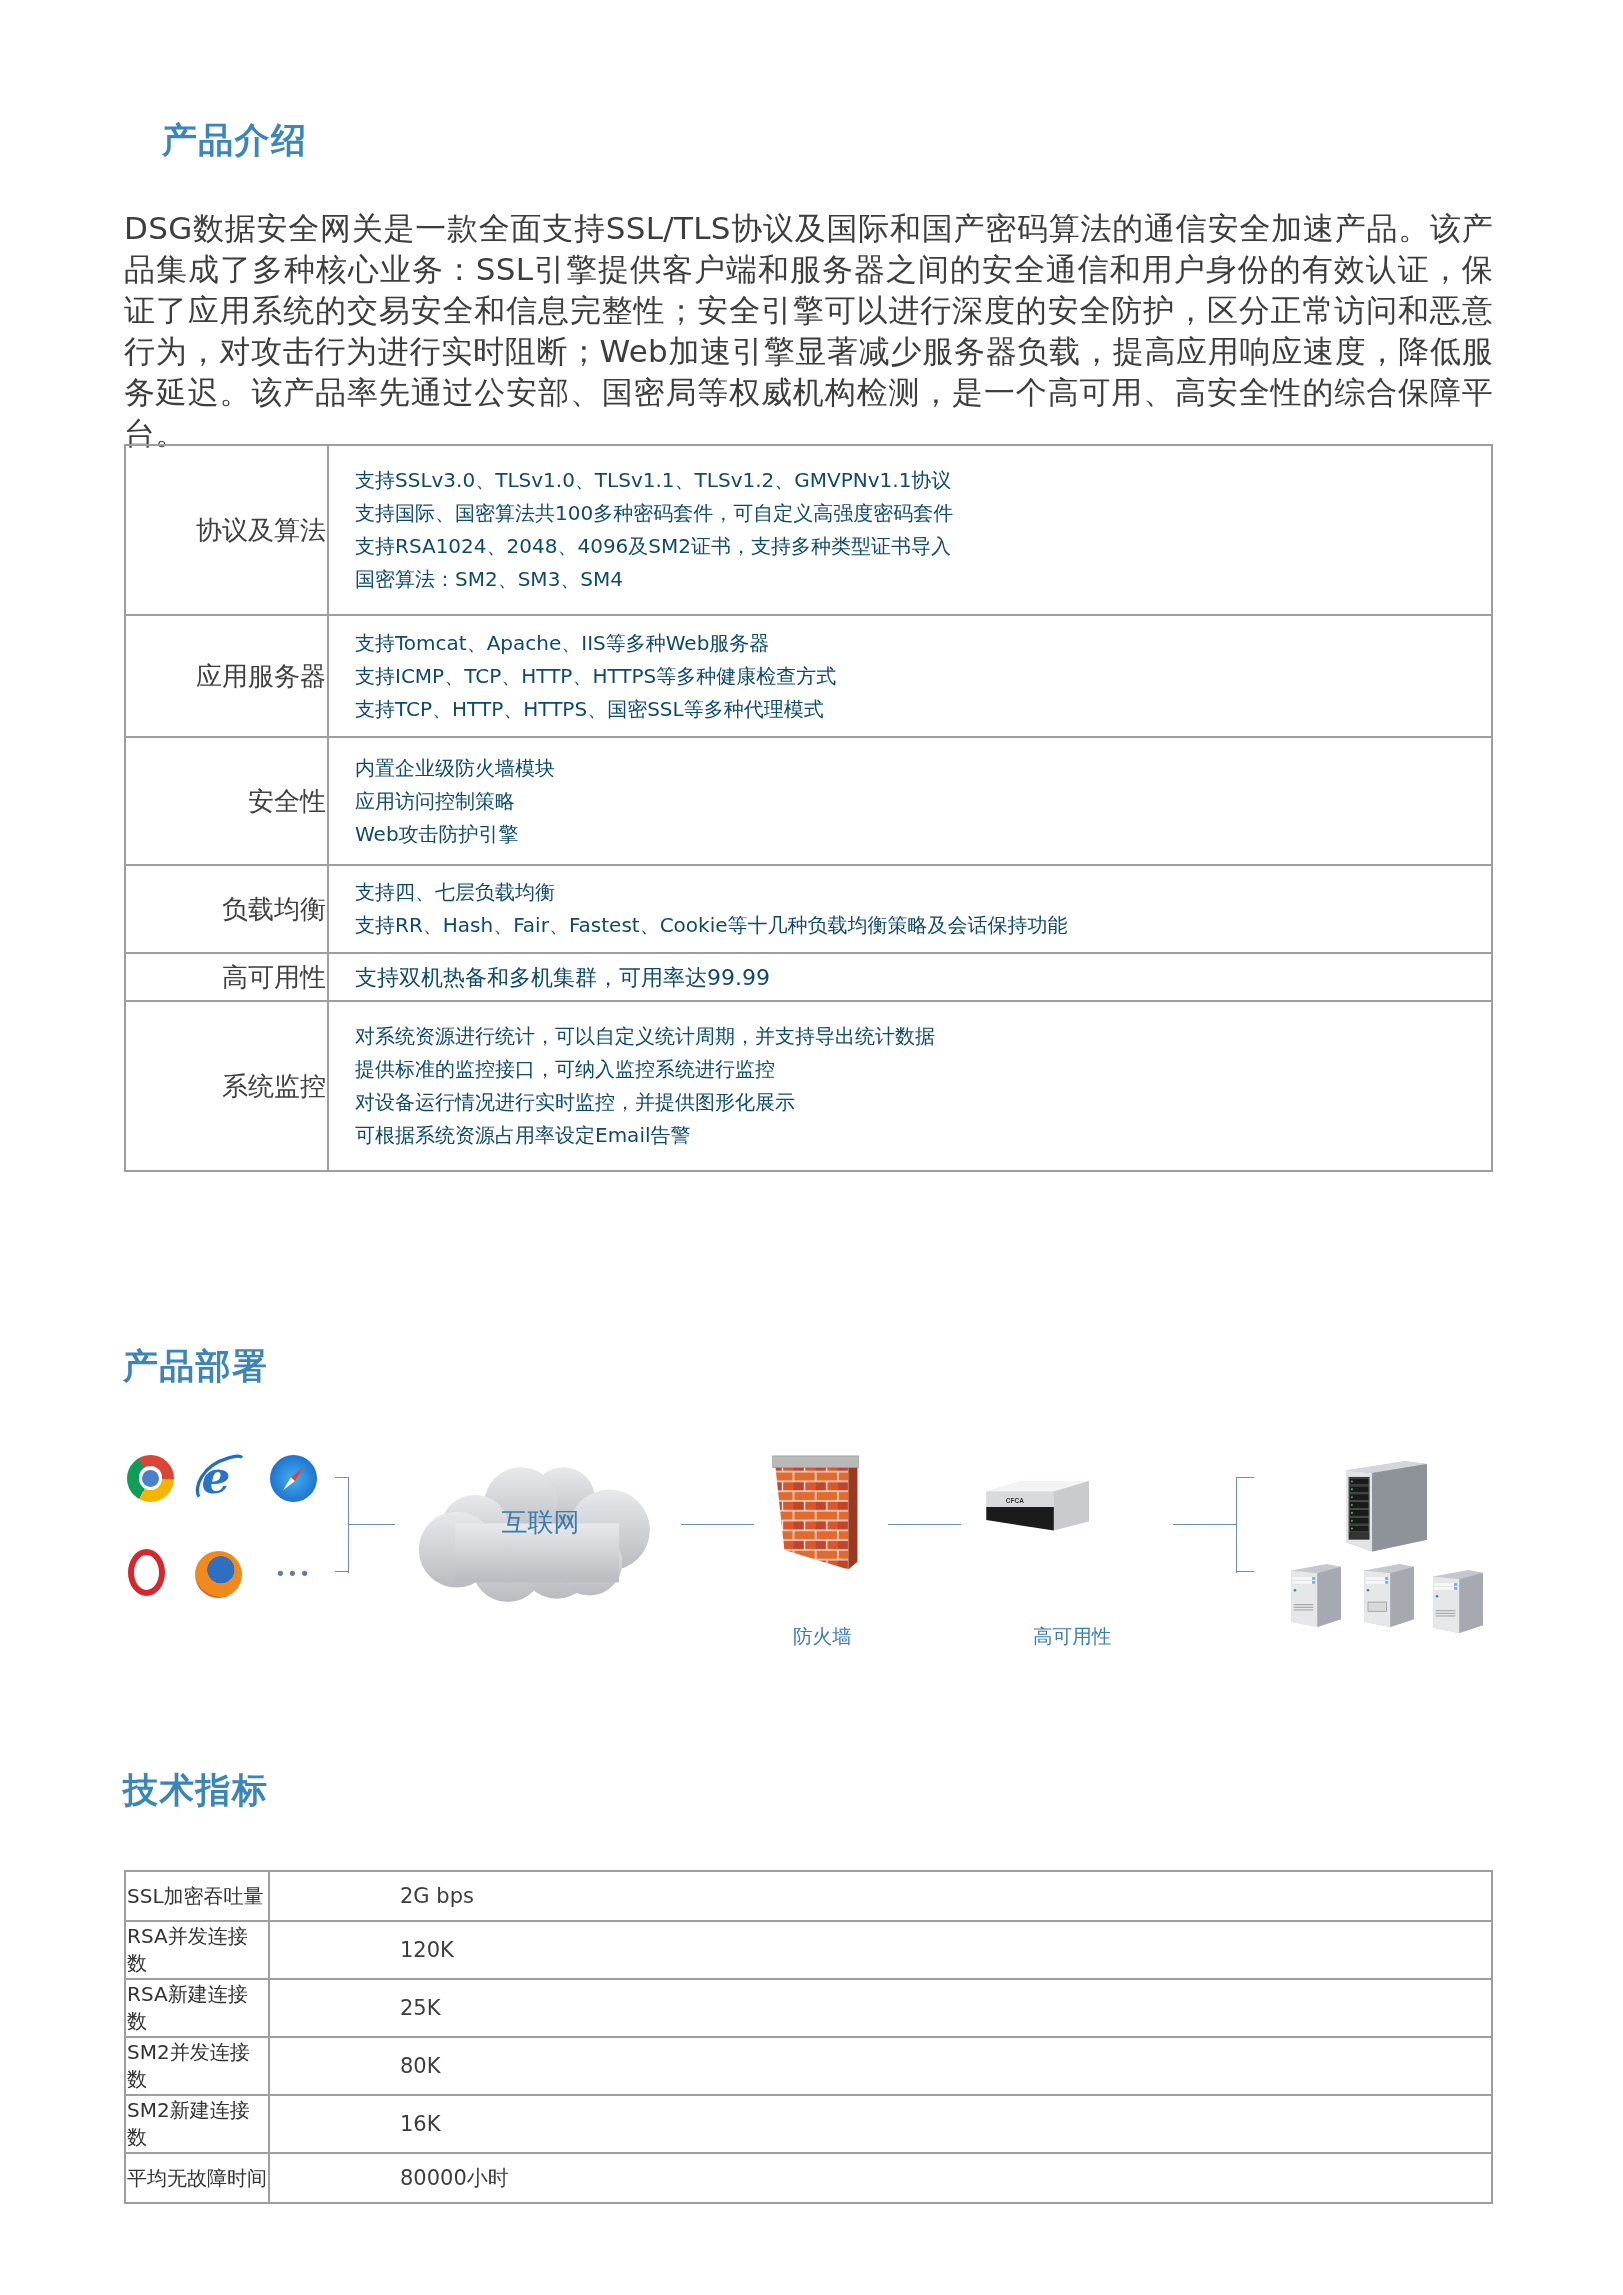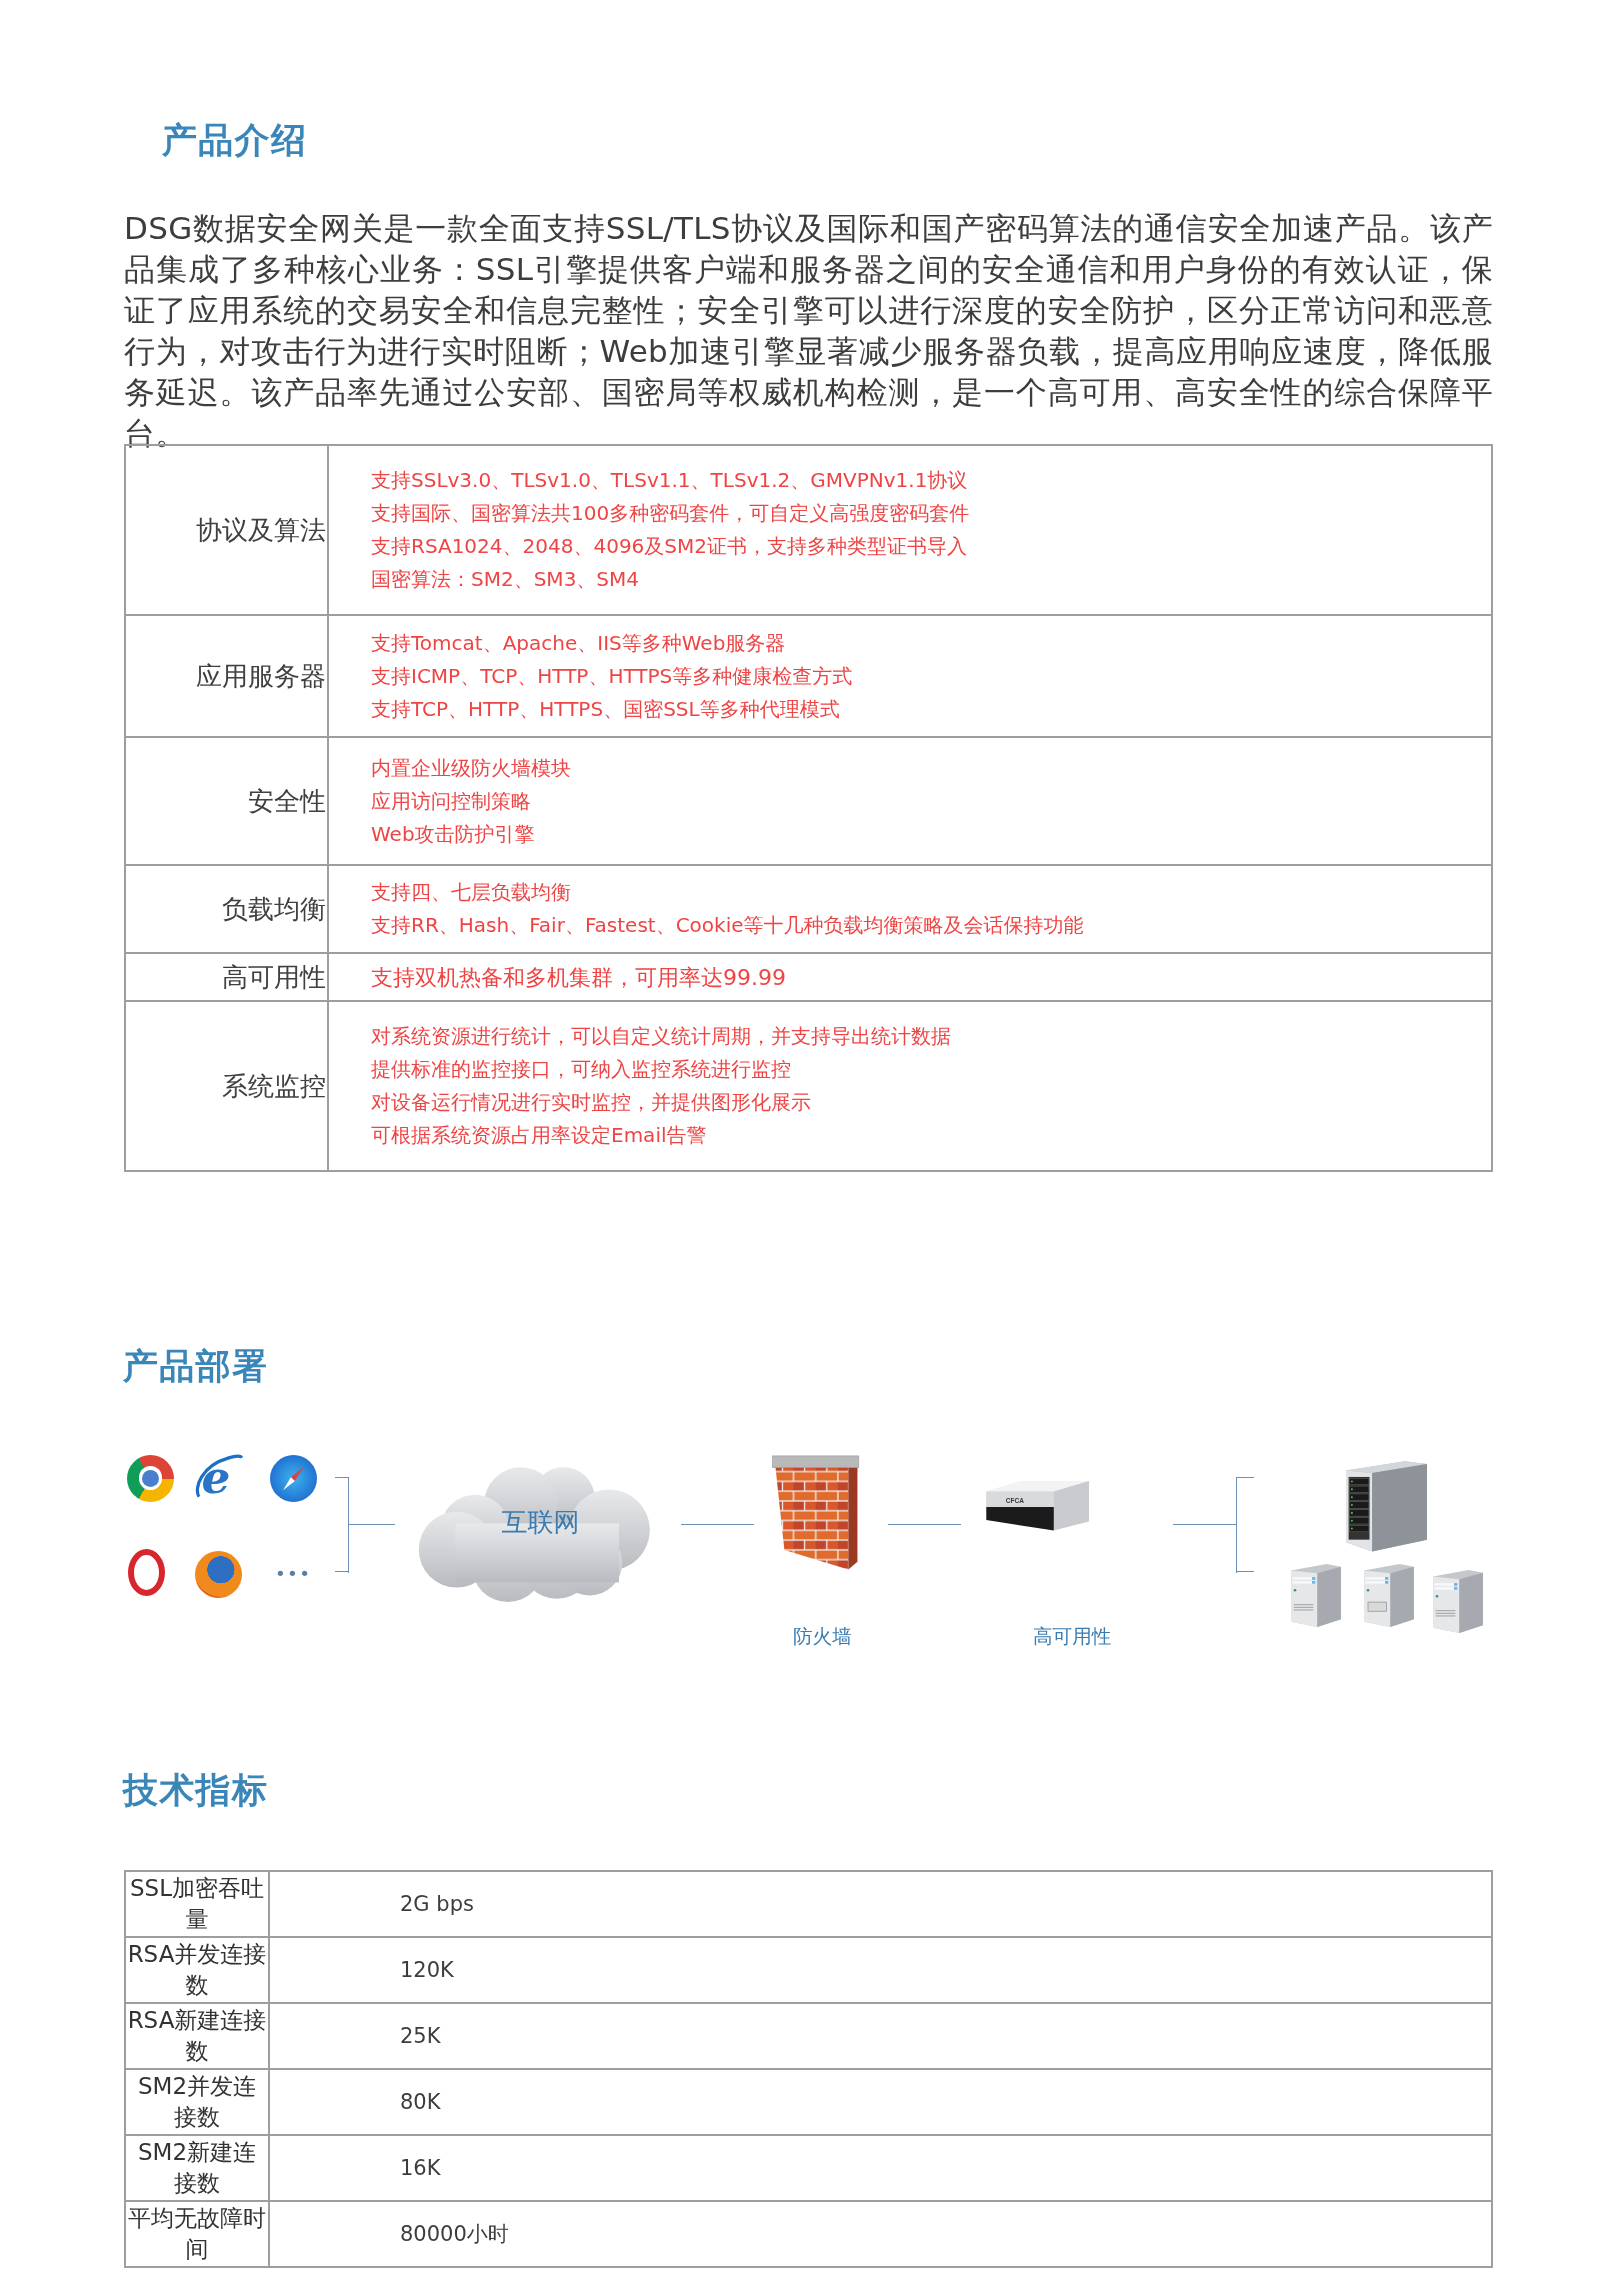--- a/index.html
+++ b/index.html
@@ -4,31 +4,31 @@
 <style>
   html, body { margin:0; padding:0; background:#ffffff; }
   body { width:1623px; height:2295px; position:relative; overflow:hidden;
          font-family:"DejaVu Sans", "Liberation Sans", sans-serif; color:#3d3d3d; }
   .h2 { position:absolute; left:123px; font-size:35px; font-weight:bold; color:#3a86b8; letter-spacing:1.3px; margin:0; }
   .intro { position:absolute; left:124px; top:208px; width:1369px; font-size:31px; line-height:41px; color:#3d3d3d; margin:0; letter-spacing:0.3px; text-align:justify; }
 
   table.features { position:absolute; left:124px; top:444px; width:1369px; border-collapse:collapse; }
   table.features td { border:2px solid #9e9e9e; vertical-align:middle; }
   table.features td.k { width:199px; text-align:right; font-size:26px; color:#404040; }
-  table.features td.v { padding:0 0 0 42px; font-size:20px; line-height:33px; color:#ef4444; }
+  table.features td.v { padding:0 0 0 26px; font-size:20px; line-height:33px; color:#0c4a6e; }
 
   .diagram { position:absolute; left:0; top:1427px; width:1623px; height:275px; }
   .browser { position:absolute; width:47px; height:47px; border-radius:50%; }
   .line { position:absolute; background:#6b8fb5; }
   .cloud { position:absolute; }
   .label-blue { position:absolute; color:#3a7cb0; font-size:19.6px; }
 
   table.specs { position:absolute; left:124px; top:1870px; width:1369px; border-collapse:collapse; }
   table.specs td { border:2px solid #9e9e9e; height:46px; vertical-align:middle; }
-  table.specs td.k { width:140px; text-align:center; font-size:23px; color:#333; }
+  table.specs td.k { width:140px; font-size:20px; color:#333; }
   table.specs td.v { padding-left:130px; font-size:21px; color:#3d3d3d; }
 </style>
 </head>
 <body>
 
 <h2 class="h2" style="top:117px;margin-left:39px;">产品介绍</h2>
 <p class="intro">DSG数据安全网关是一款全面支持SSL/TLS协议及国际和国产密码算法的通信安全加速产品。该产品集成了多种核心业务：SSL引擎提供客户端和服务器之间的安全通信和用户身份的有效认证，保证了应用系统的交易安全和信息完整性；安全引擎可以进行深度的安全防护，区分正常访问和恶意行为，对攻击行为进行实时阻断；Web加速引擎显著减少服务器负载，提高应用响应速度，降低服务延迟。该产品率先通过公安部、国密局等权威机构检测，是一个高可用、高安全性的综合保障平台。</p>
 
 <table class="features">
   <tbody>

